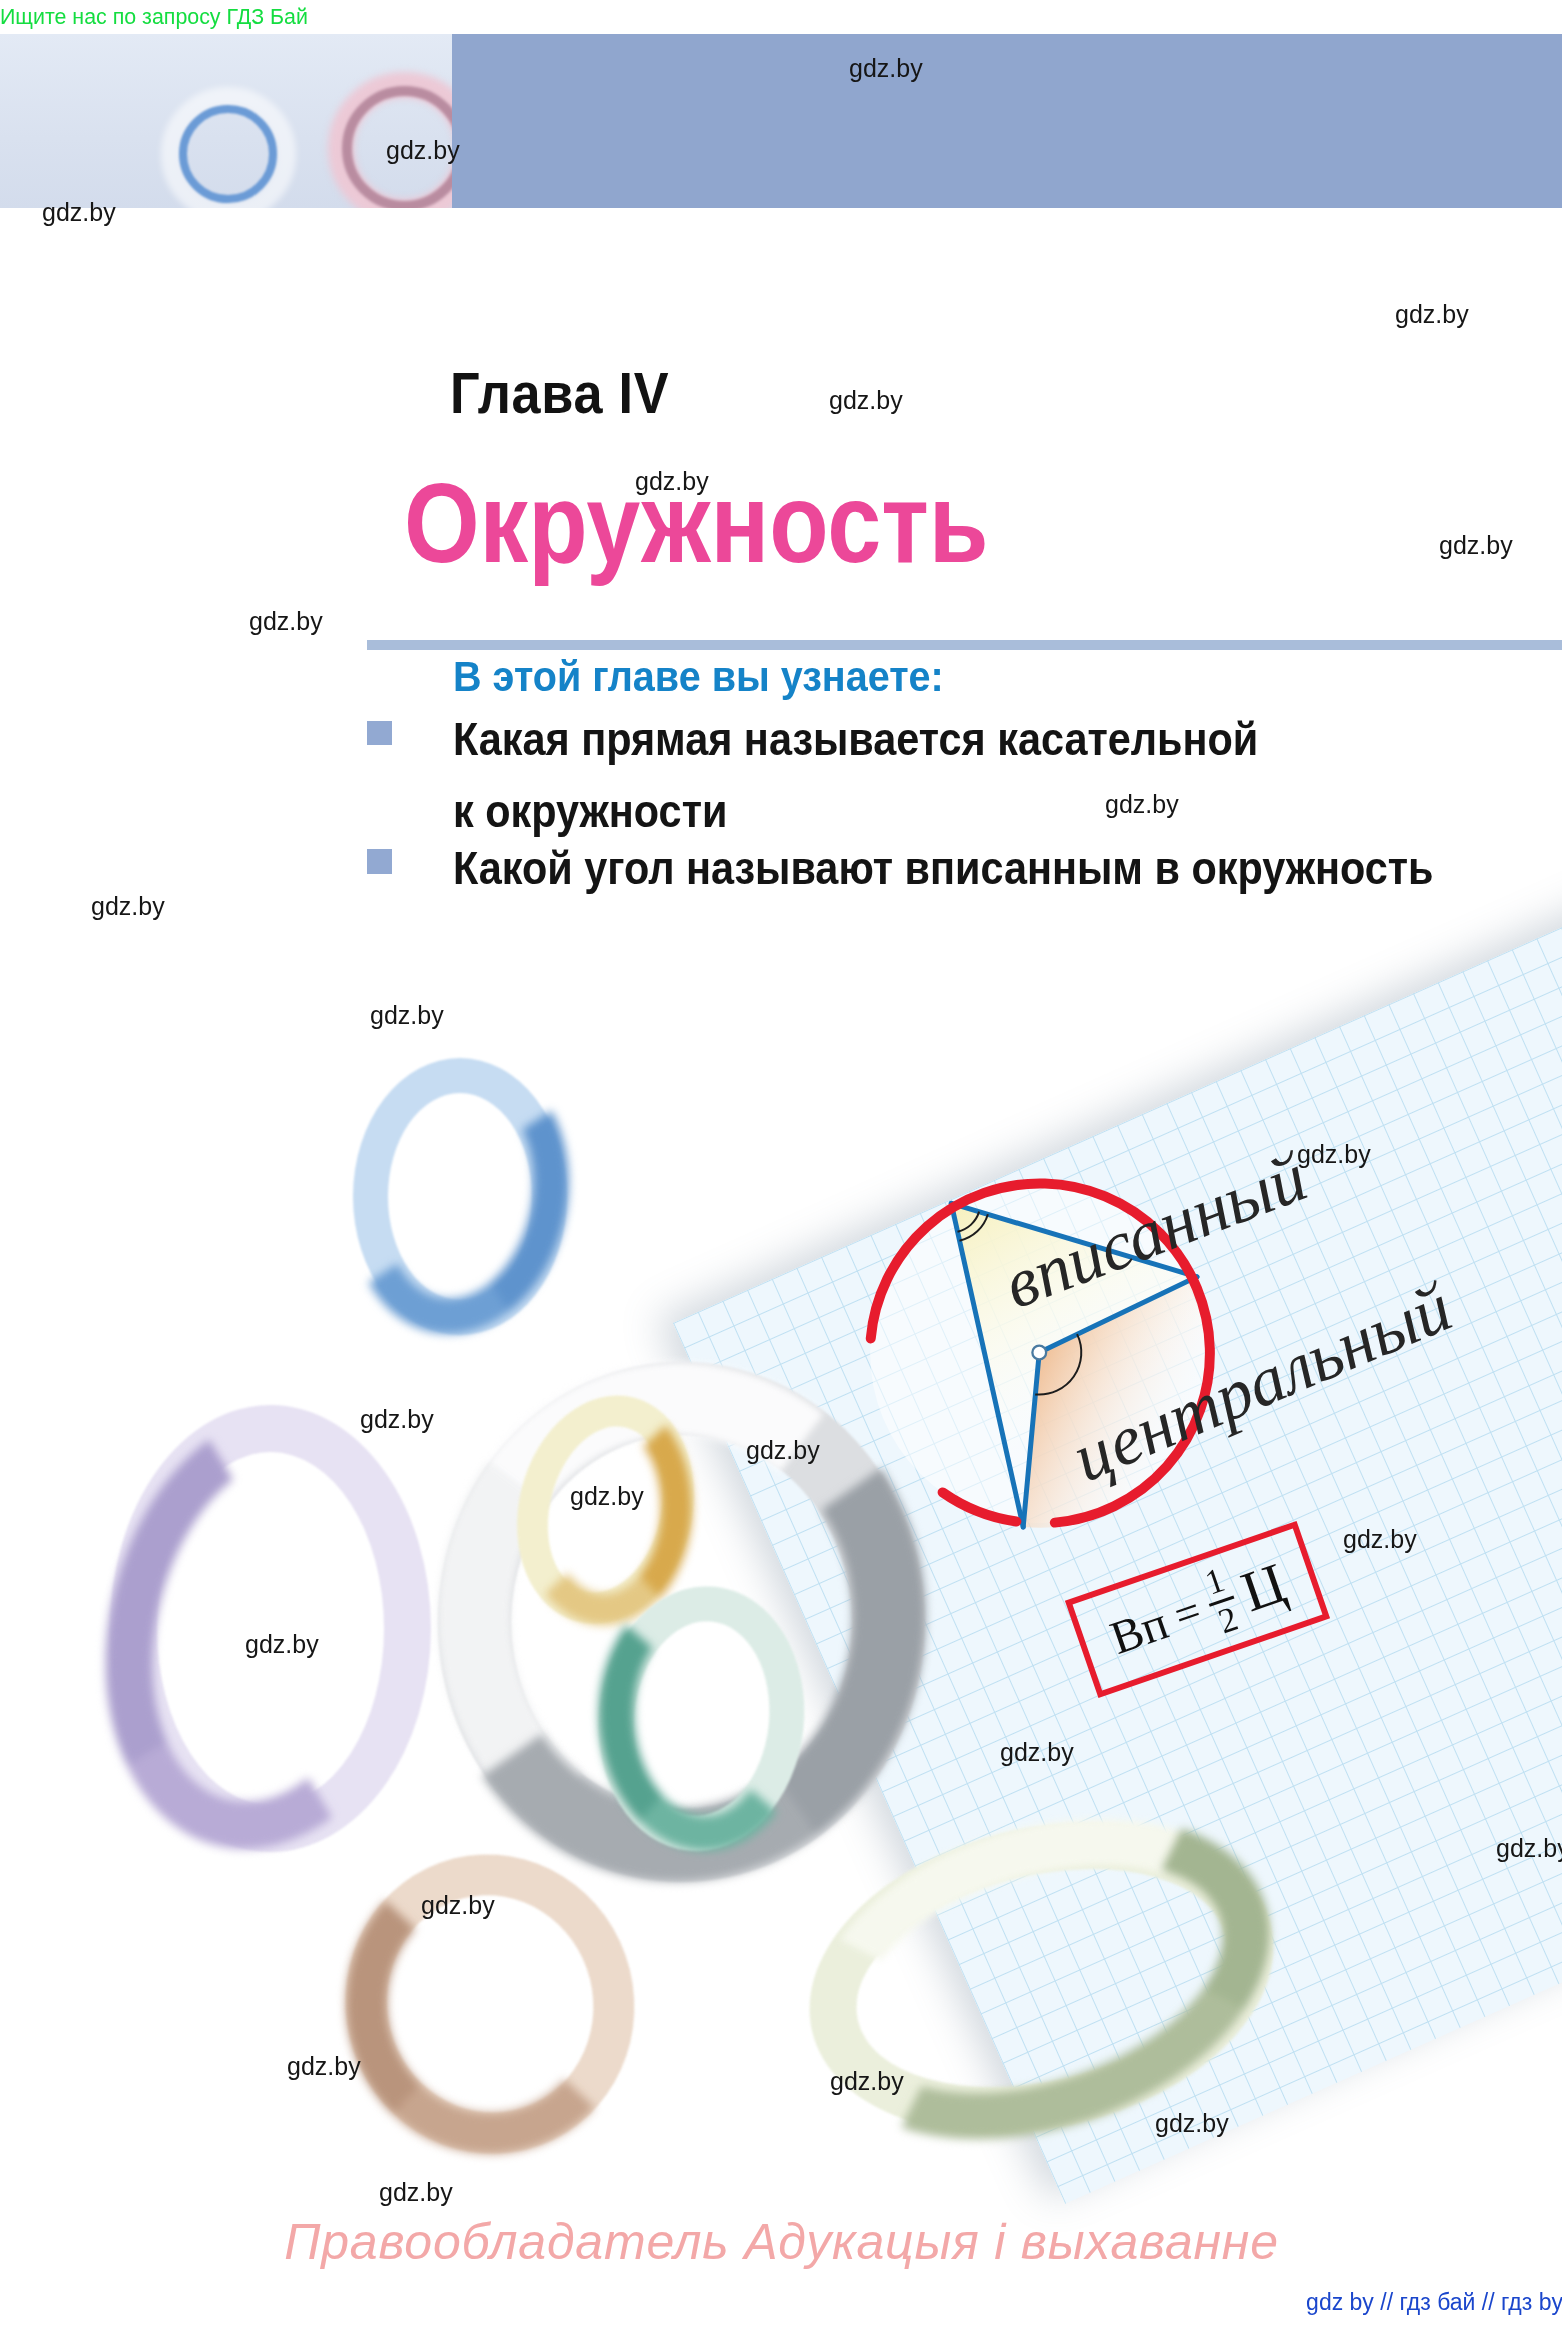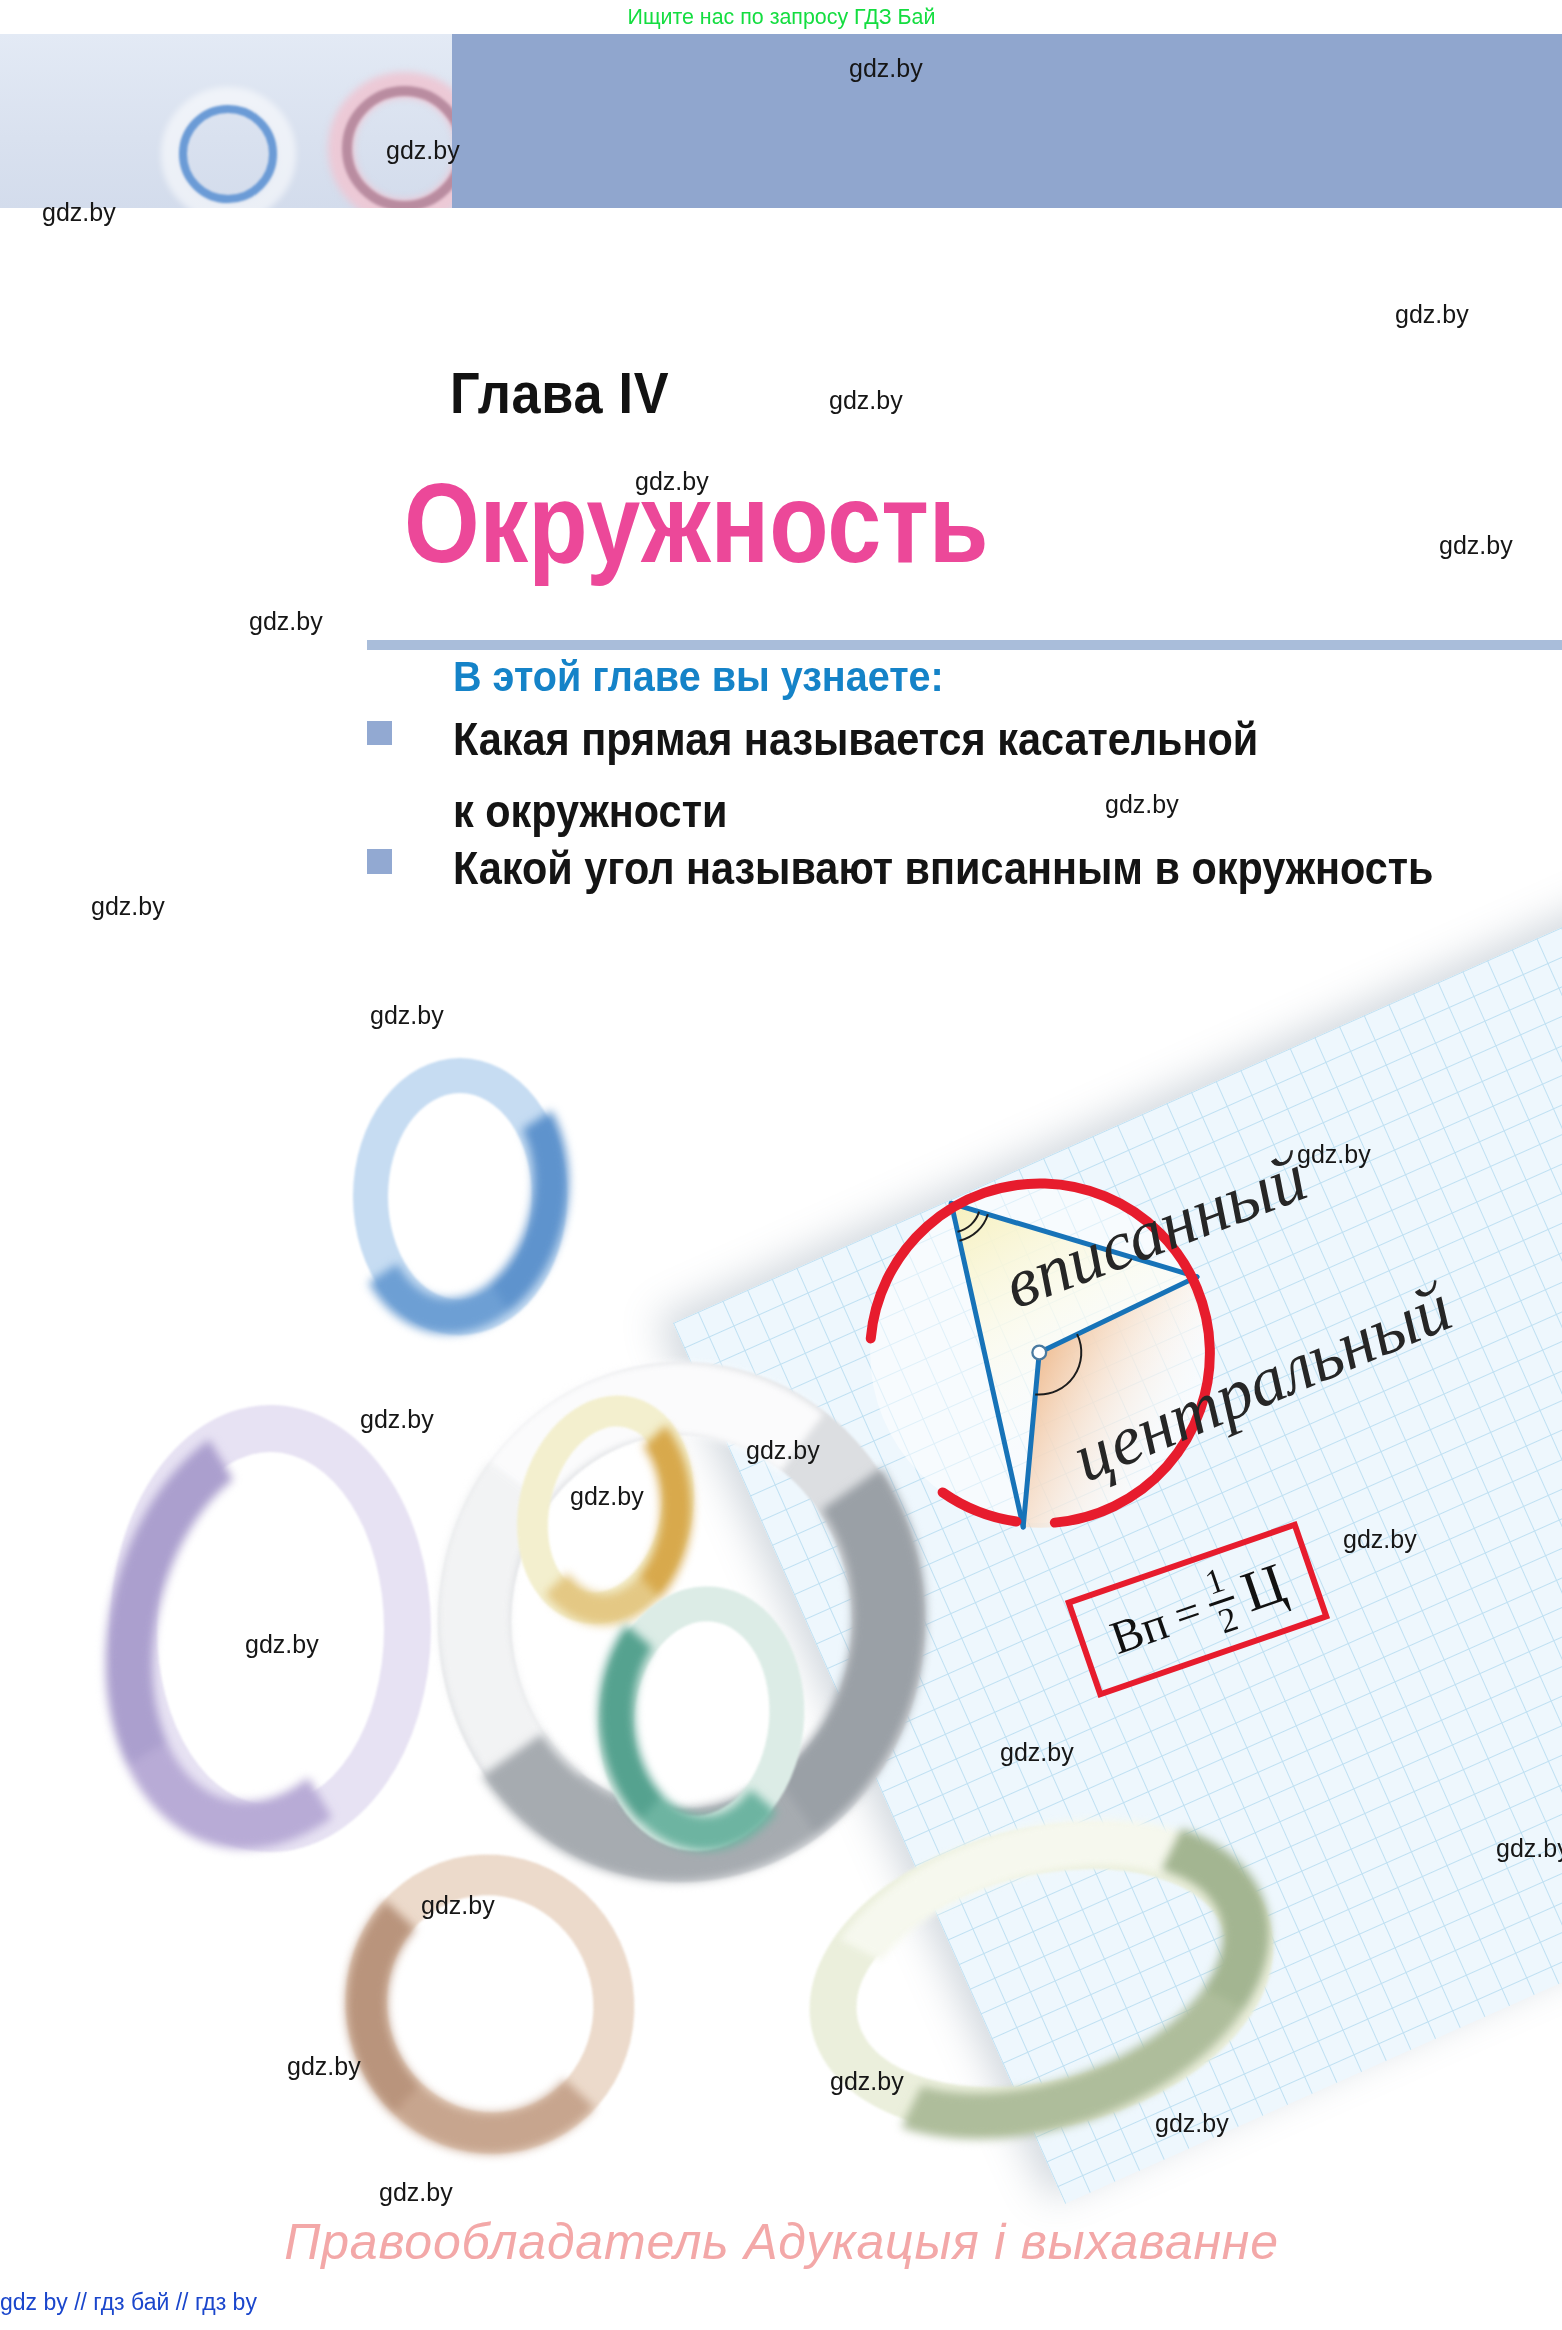--- a/index.html
+++ b/index.html
@@ -7,21 +7,21 @@
     width:1563px;height:2330px;position:relative;background:#ffffff;
     font-family:"Liberation Sans",sans-serif;overflow:hidden;
   }
   
   .abs{position:absolute;}
   .cond{display:inline-block;transform:scaleX(.9);transform-origin:0 0;white-space:nowrap;}
   .cond86{display:inline-block;transform:scaleX(.86);transform-origin:0 0;white-space:nowrap;}
   
   .wm{position:absolute;font-size:25px;color:#161616;white-space:nowrap;z-index:60;}
   
-  .green-banner{left:0;right:0;top:4.6px;text-align:center;font-size:21.4px;color:#14dd40;z-index:55;}
+  .green-banner{left:0;right:0;top:4.6px;font-size:21.4px;color:#14dd40;z-index:55;}
   
   .band{left:0;top:34px;width:1563px;height:174px;z-index:5;}
   .band-right{position:absolute;left:452px;top:0;right:0;bottom:0;background:#90a6ce;}
   .band-left{position:absolute;left:0;top:0;width:452px;height:174px;overflow:hidden;
     background:linear-gradient(180deg,#e3eaf5 0%,#d9e1ef 60%,#d3dcec 100%);}
   .hring{position:absolute;border-radius:50%;border-style:solid;box-sizing:border-box;}
   
   .ring{position:absolute;z-index:20;}
   .rbase,.rshade,.rhigh{position:absolute;inset:0;border-radius:50%;border-style:solid;box-sizing:border-box;border-color:transparent;}
   .rbase{filter:blur(1.1px);}
@@ -56,21 +56,21 @@
     display:flex;align-items:center;justify-content:center;gap:10.7px;
     font-family:"Liberation Serif","DejaVu Serif",serif;color:#111;}
   .f-lhs{font-size:47px;}
   .f-eq{font-size:44px;}
   .frac{display:inline-flex;flex-direction:column;align-items:center;font-size:35px;line-height:.95;}
   .frac .bar{width:26px;height:3.1px;background:#111;margin:2.3px 0;}
   .f-rhs{font-size:57px;}
   
   .copyright{left:0;right:0;top:2213px;text-align:center;font-size:50px;font-style:italic;
     color:#f3a8a8;z-index:55;letter-spacing:0.8px;}
-  .links{left:0;right:0;top:2289px;text-align:left;font-size:23px;color:#1a46cc;z-index:55;}
+  .links{left:0;right:0;top:2289px;text-align:right;font-size:23px;color:#1a46cc;z-index:55;}
 </style>
 </head>
 <body>
 
 <div class="abs green-banner">Ищите нас по запросу ГДЗ Бай</div>
 
 <div class="abs band">
   <div class="band-right"></div>
   <div class="band-left">
 

